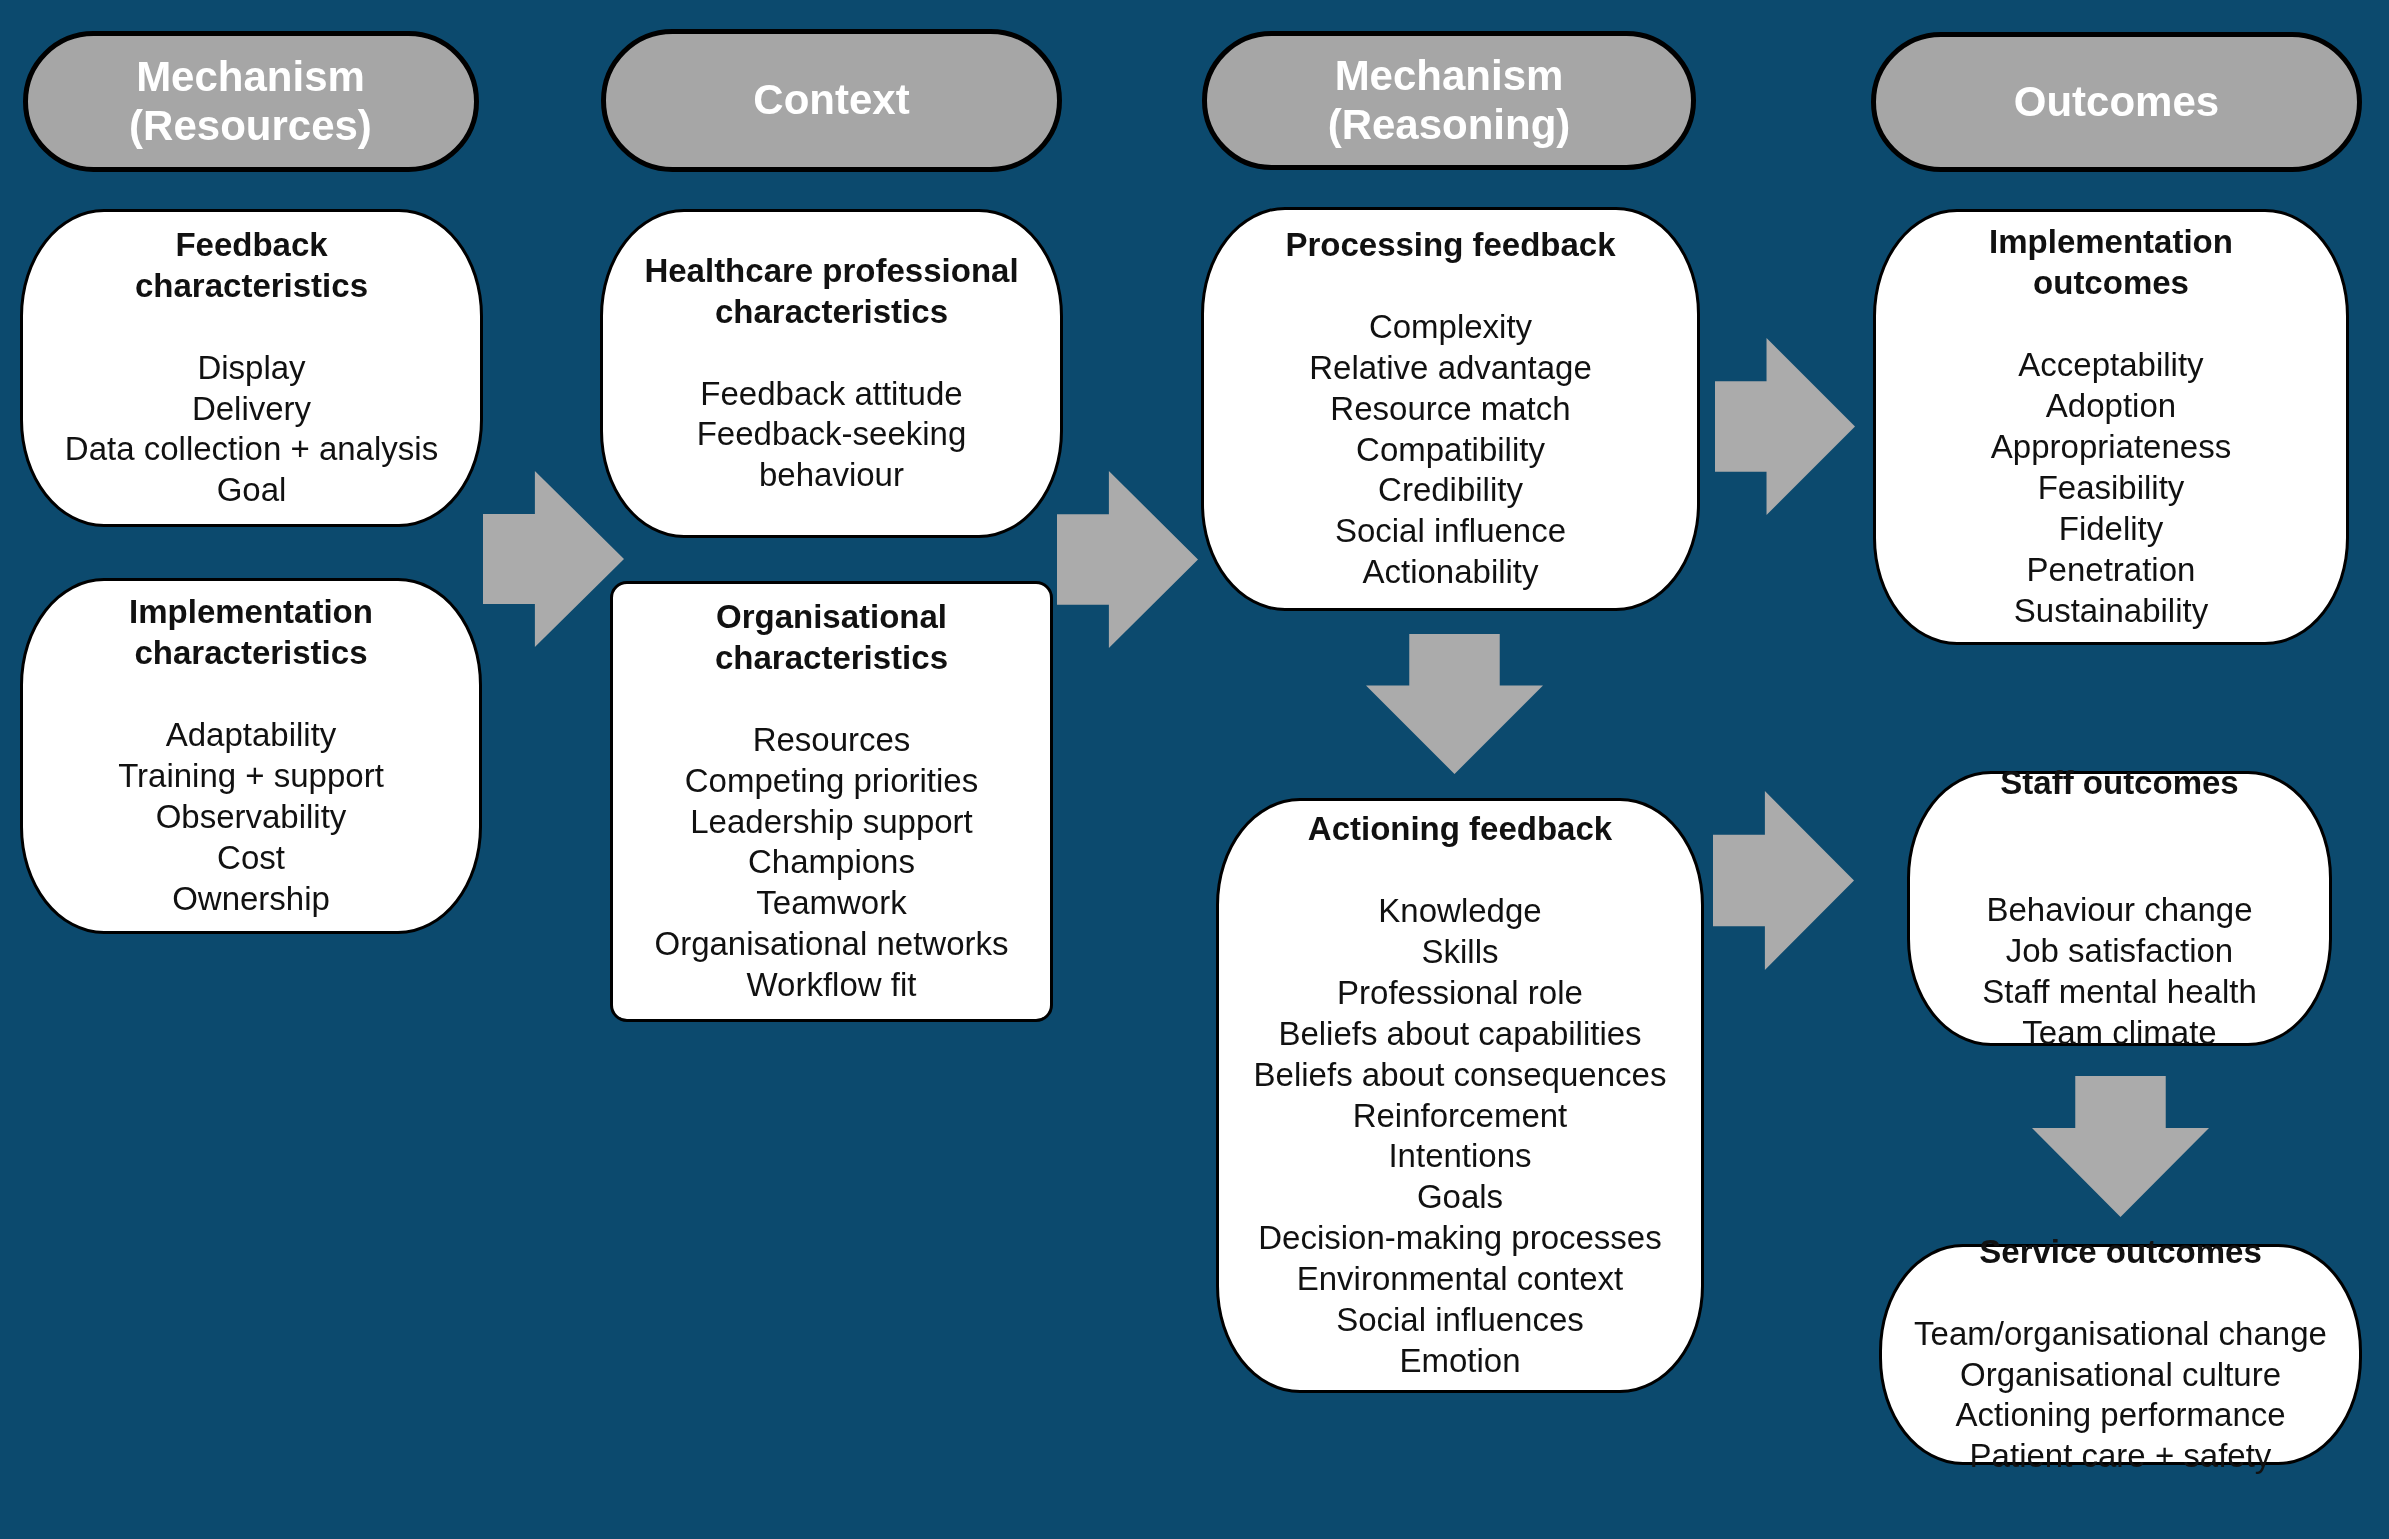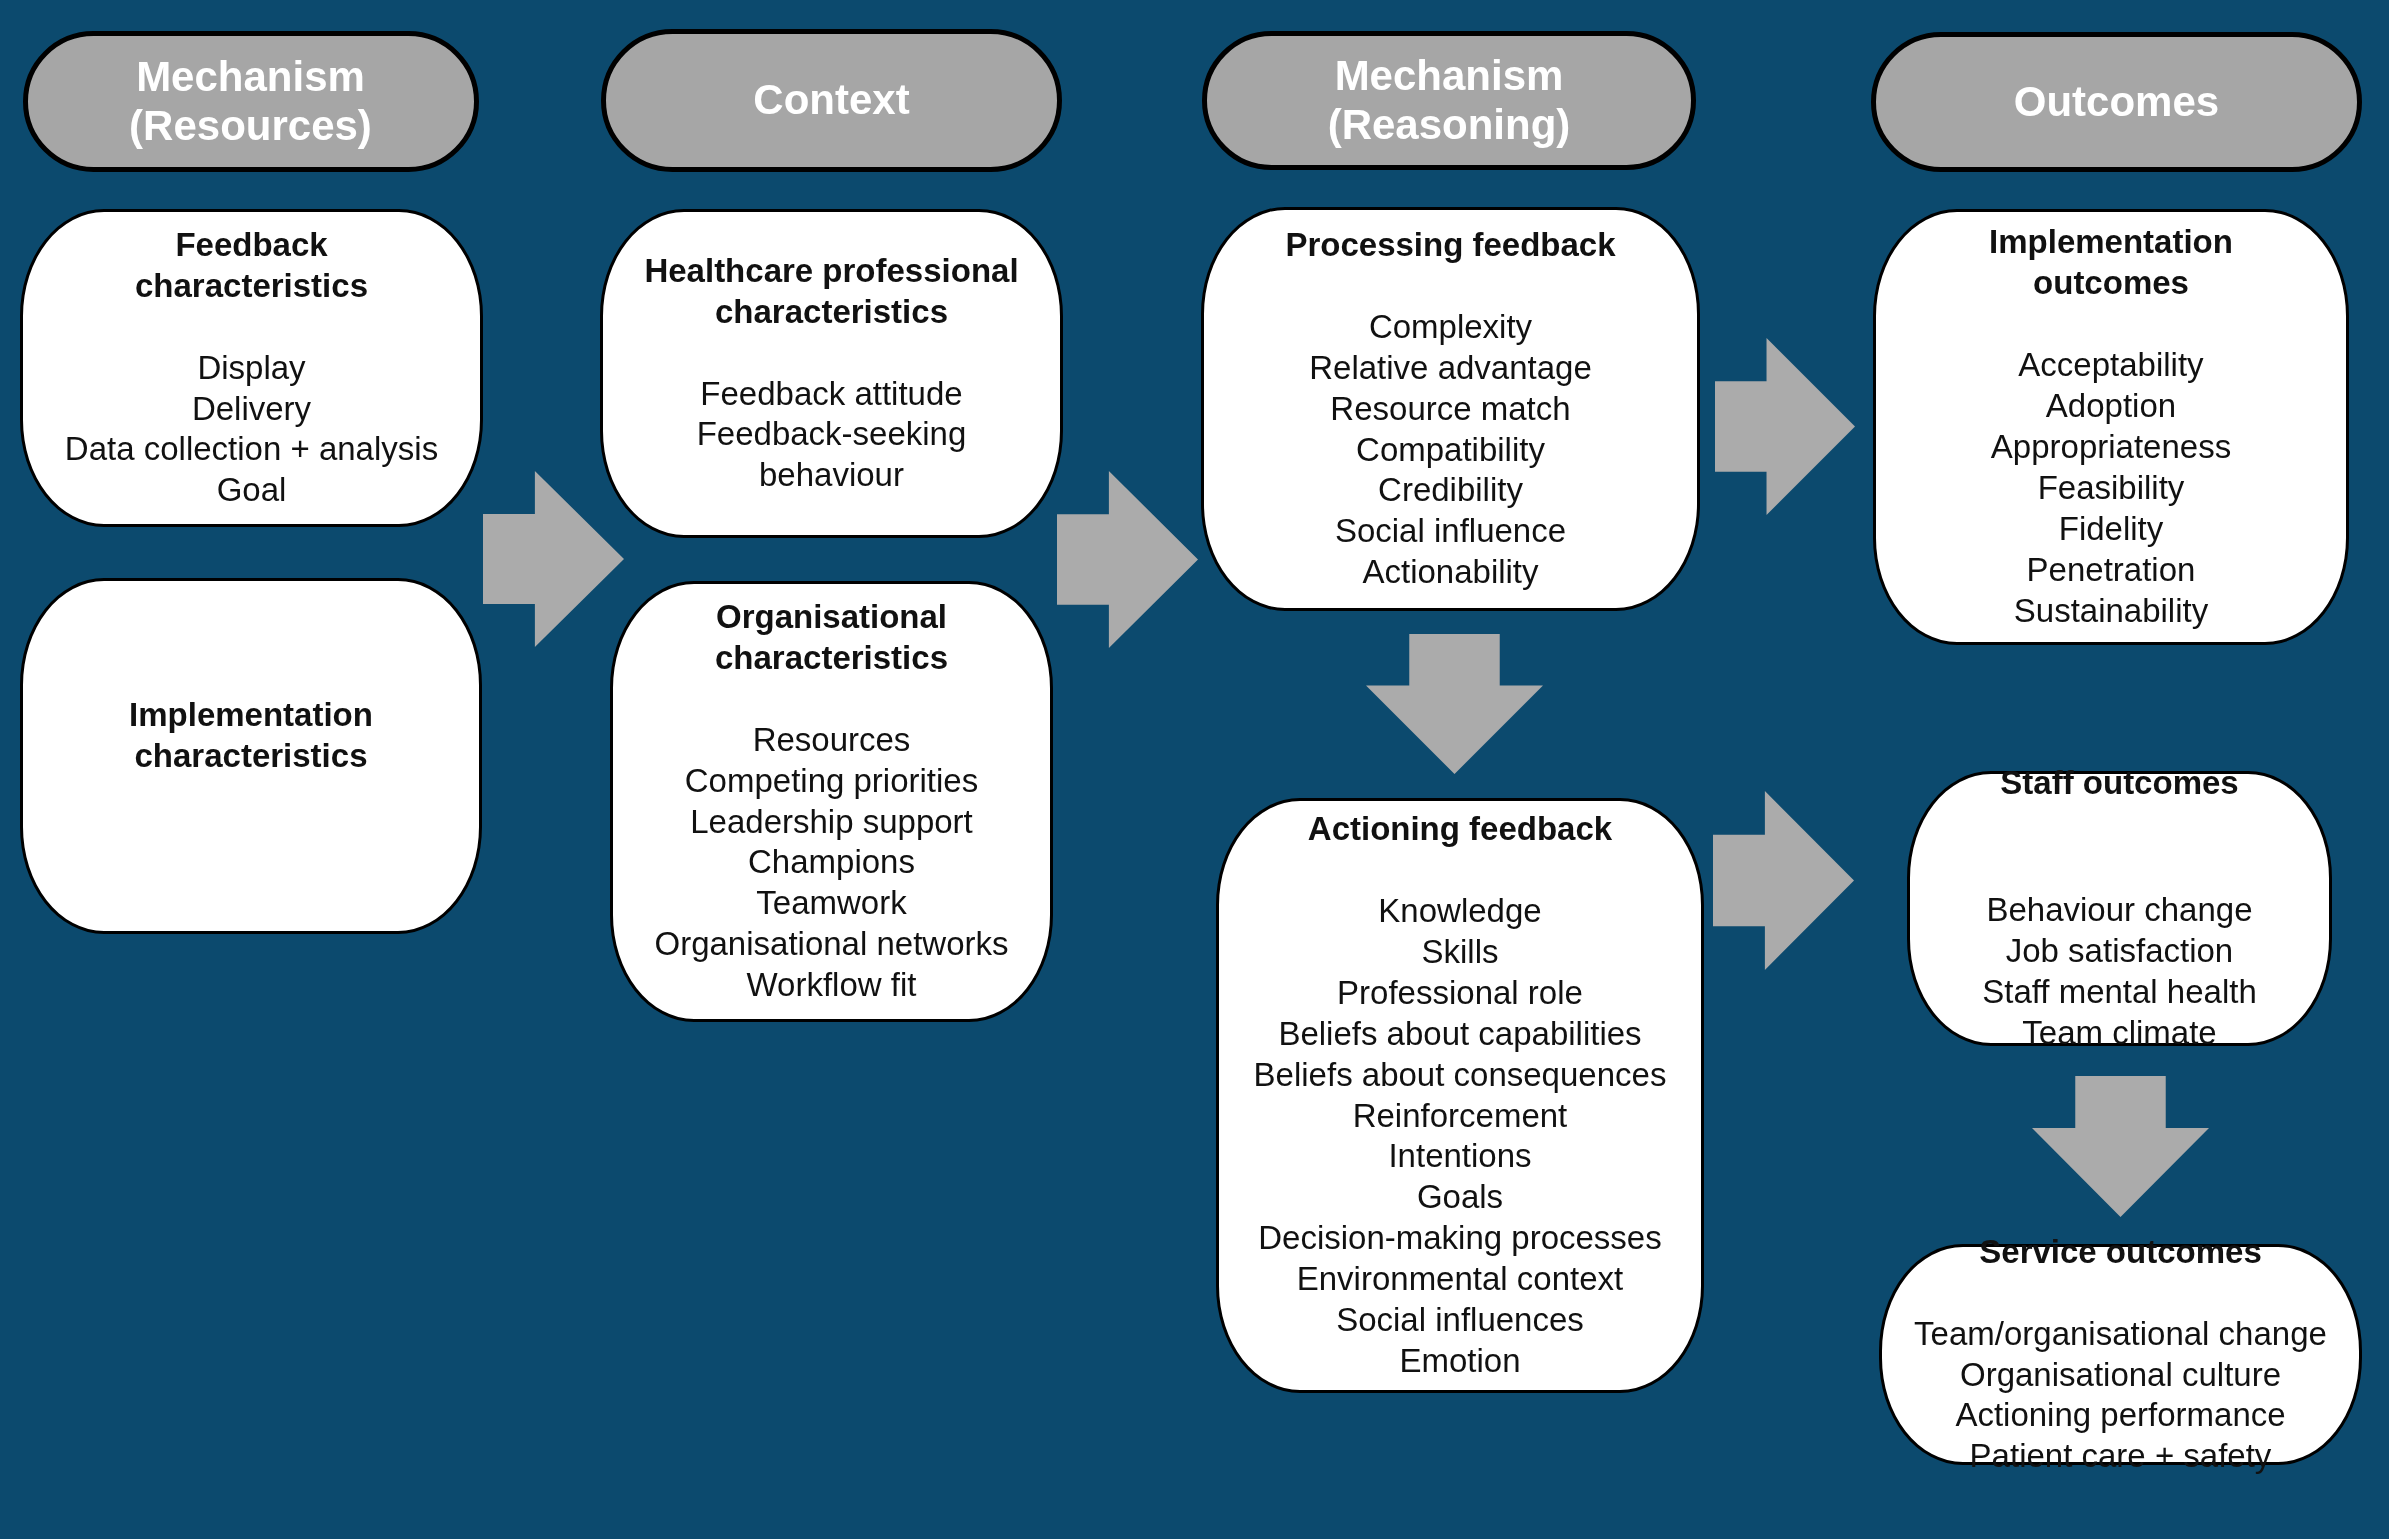--- a/index.html
+++ b/index.html
@@ -52,21 +52,21 @@
 
   
   .h1{left:22.5px;  top:31px; width:456px; height:141px;}
   .h2{left:601px;top:29px; width:461px; height:143px;}
   .h3{left:1202px;top:31px; width:494px; height:139px;}
   .h4{left:1871px;top:32px; width:491px; height:140px;}
 
   .b1{left:20px;  top:209px;  width:463px; height:318px;}
   .b2{left:20px;  top:578px; width:462px; height:356px;}
   .b3{left:600px;top:209px;  width:463px; height:329px;}
-  .b4{left:610px;top:581px; width:443px; height:441px;}
+  .b4{left:610px;top:581px; width:443px; height:441px;border-radius:17px;}
   .b5{left:1201px;top:207px;  width:499px; height:404px;}
   .b6{left:1216px;top:798px; width:488px; height:595px;}
   .b7{left:1873px;top:209px;  width:476px; height:436px;}
   .b8{left:1907px;top:771px; width:425px; height:275px;gap:45px;}
   .b9{left:1879px;top:1244px; width:483px; height:221px;}
 
   .a1{left:483px; top:471px; width:141px;height:176px;}
   .a2{left:1057px;top:471px; width:141px;height:177px;}
   .a3{left:1715px;top:338px; width:140px;height:177px;}
   .a4{left:1366px;top:634px;width:177px;height:140px;}
@@ -95,20 +95,27 @@
     <div class="box-title">Feedback characteristics</div>
     <div class="box-items">
         <div class="item">Display</div>
         <div class="item">Delivery</div>
         <div class="item">Data collection + analysis</div>
         <div class="item">Goal</div>
       </div>
   </div>
   <div class="box b2">
     <div class="box-title">Implementation characteristics</div>
+    <div class="box-items">
+        <div class="item">Adaptability</div>
+        <div class="item">Training + support</div>
+        <div class="item">Observability</div>
+        <div class="item">Cost</div>
+        <div class="item">Ownership</div>
+      </div>
   </div>
 
   <div class="box b3">
     <div class="box-title">Healthcare professional characteristics</div>
     <div class="box-items">
         <div class="item">Feedback attitude</div>
         <div class="item">Feedback-seeking behaviour</div>
       </div>
   </div>
   <div class="box b4">

